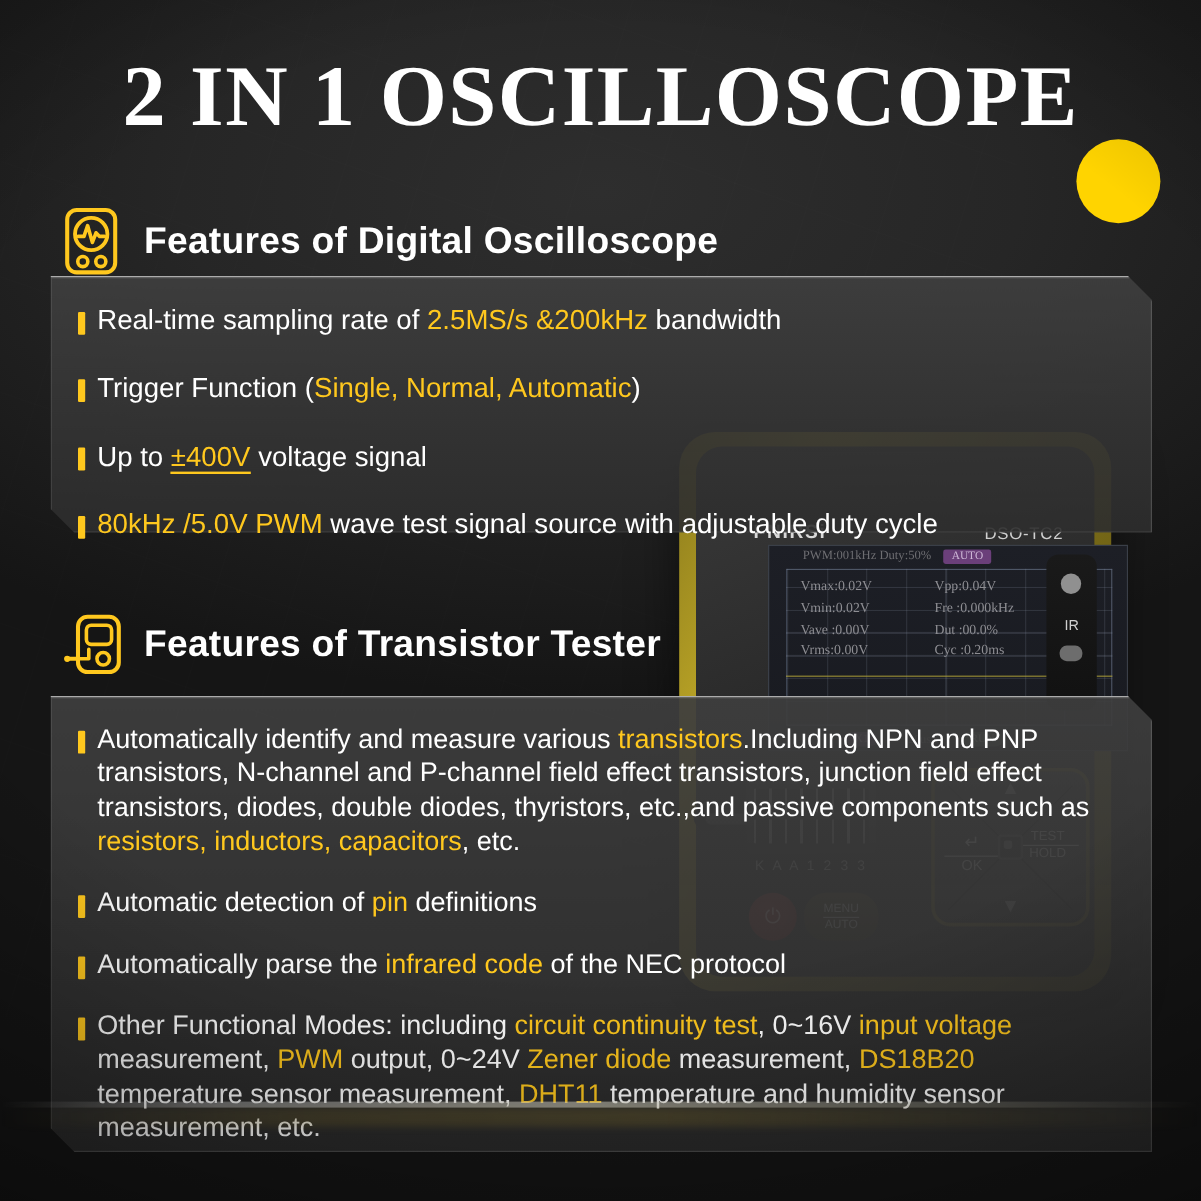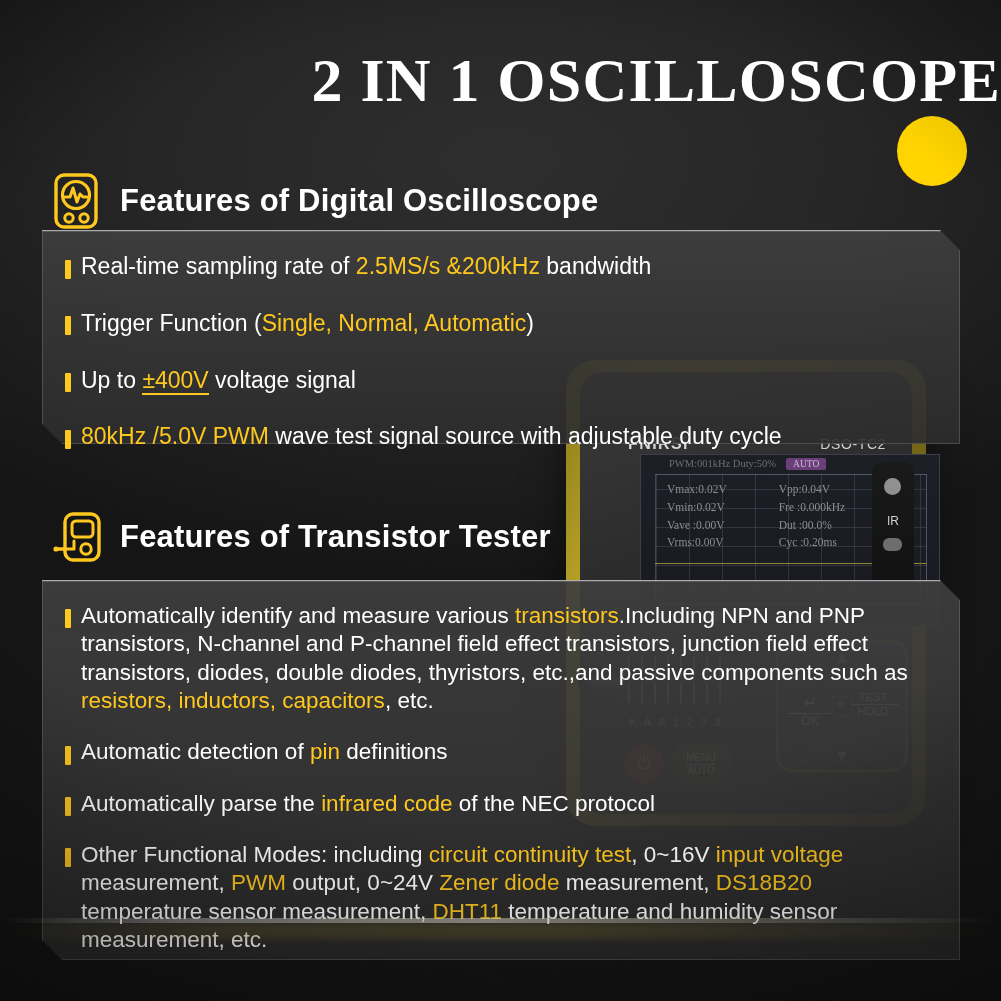--- a/index.html
+++ b/index.html
@@ -42,22 +42,22 @@
 
   
   .title-wrap{position:absolute;left:0;right:0;top:38px;height:84px;text-align:center;}
   .title-dot{
     position:absolute;left:897px;top:78px;width:70px;height:70px;border-radius:50%;
     background:#FFD400;
   }
   .title{
     position:relative;z-index:2;
     font-family:"Liberation Serif", serif;
-    font-weight:700;font-size:62px;line-height:84px;letter-spacing:1.2px;
-    color:#ffffff;white-space:nowrap;text-align:right;
+    font-weight:700;font-size:72px;line-height:84px;letter-spacing:1.2px;
+    color:#ffffff;white-space:nowrap;
   }
 
   
   .sec-head{position:absolute;display:flex;align-items:center;gap:16px;}
   .sec-head .ico{width:52px;height:58px;flex:0 0 auto;}
   .sec-title{
     font-size:31px;font-weight:700;color:#fff;letter-spacing:.2px;white-space:nowrap;
   }
 
   

